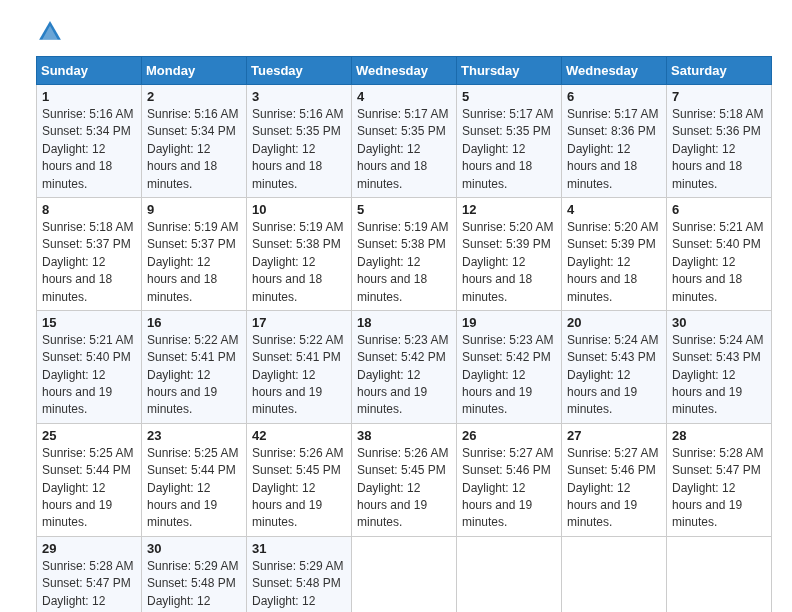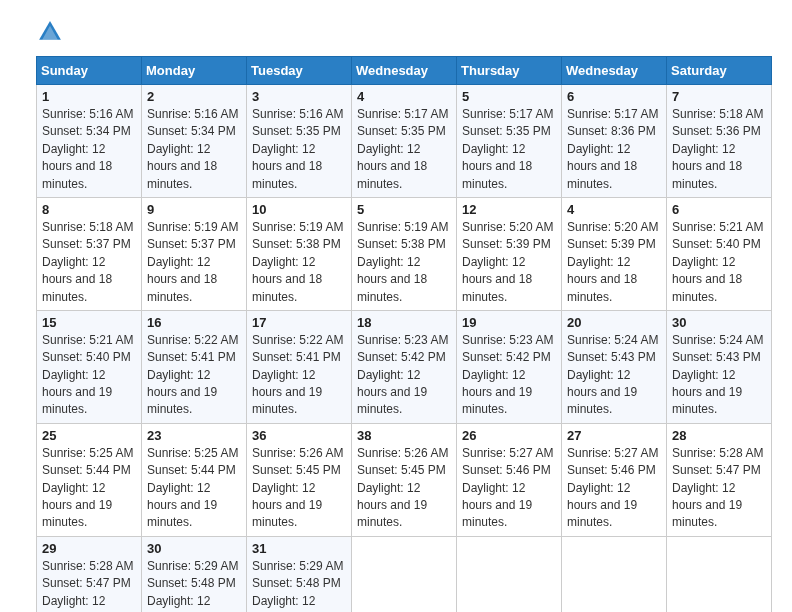--- a/index.html
+++ b/index.html
@@ -290,21 +290,21 @@
 and 19 minutes.</div>
           </td>
           <td>
             <span class="day-num">23</span>
             <div class="cell-detail">Sunrise: 5:25 AM
 Sunset: 5:44 PM
 Daylight: 12 hours
 and 19 minutes.</div>
           </td>
           <td>
-            <span class="day-num">36</span>
+            <span class="day-num">42</span>
             <div class="cell-detail">Sunrise: 5:26 AM
 Sunset: 5:45 PM
 Daylight: 12 hours
 and 19 minutes.</div>
           </td>
           <td>
             <span class="day-num">38</span>
             <div class="cell-detail">Sunrise: 5:26 AM
 Sunset: 5:45 PM
 Daylight: 12 hours

